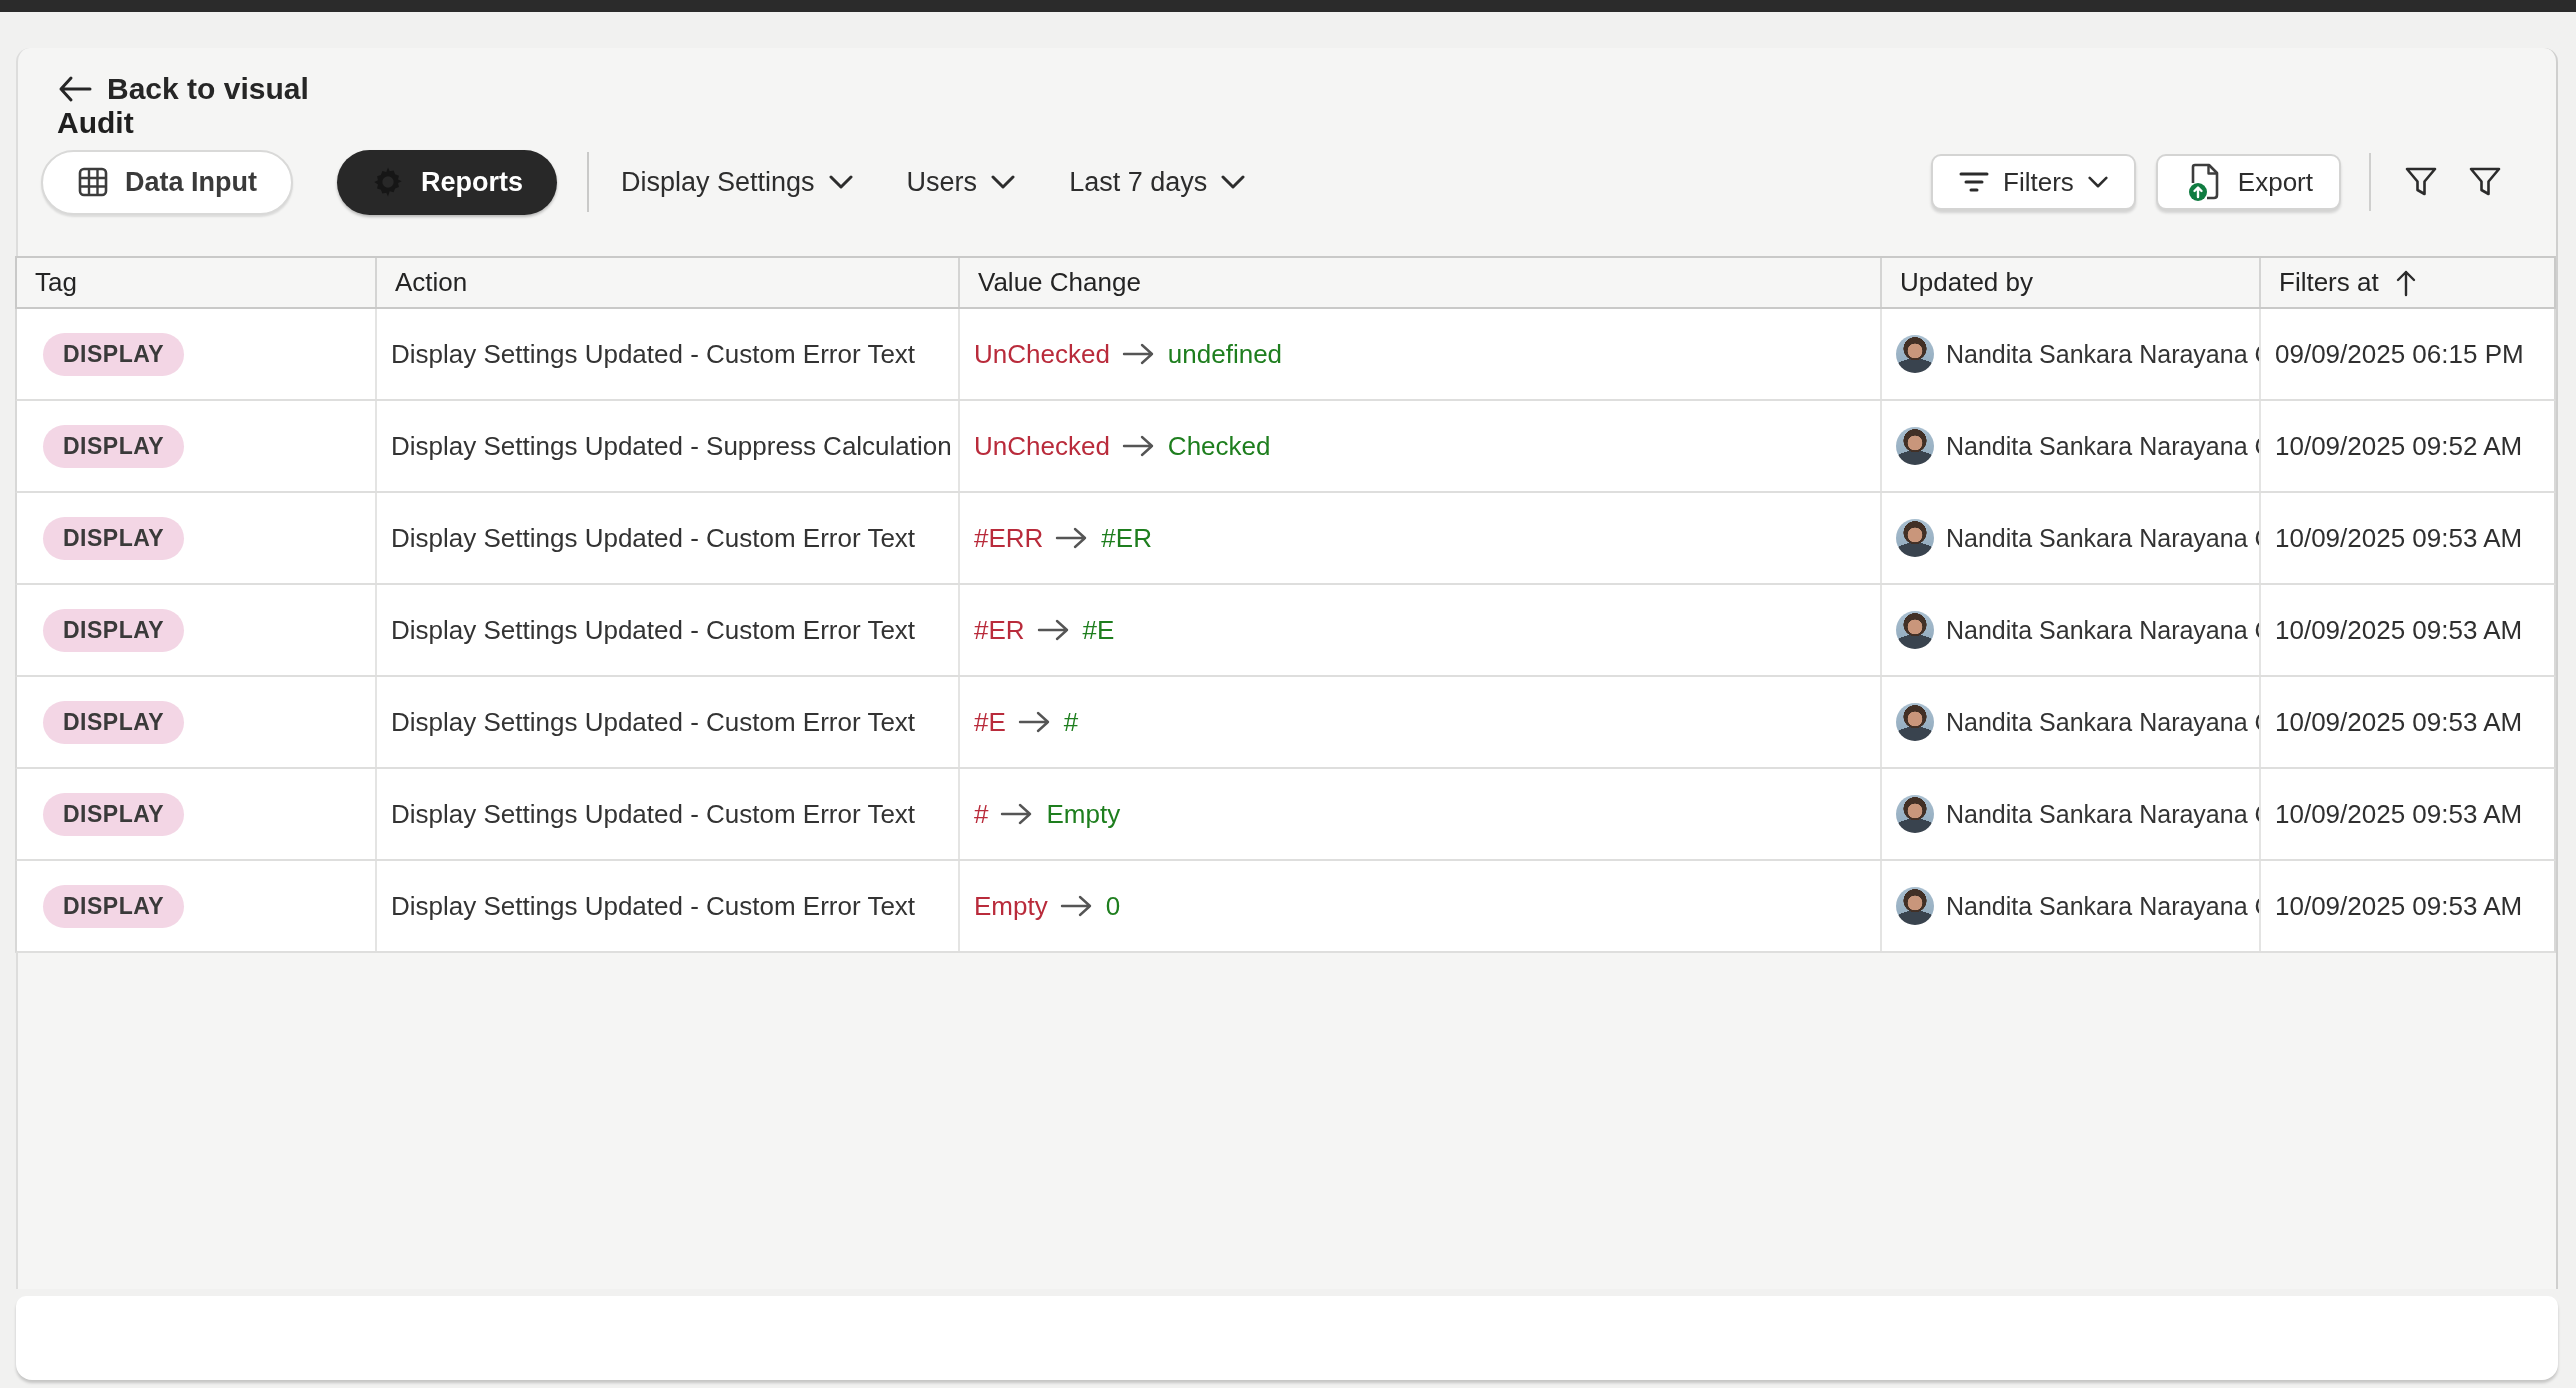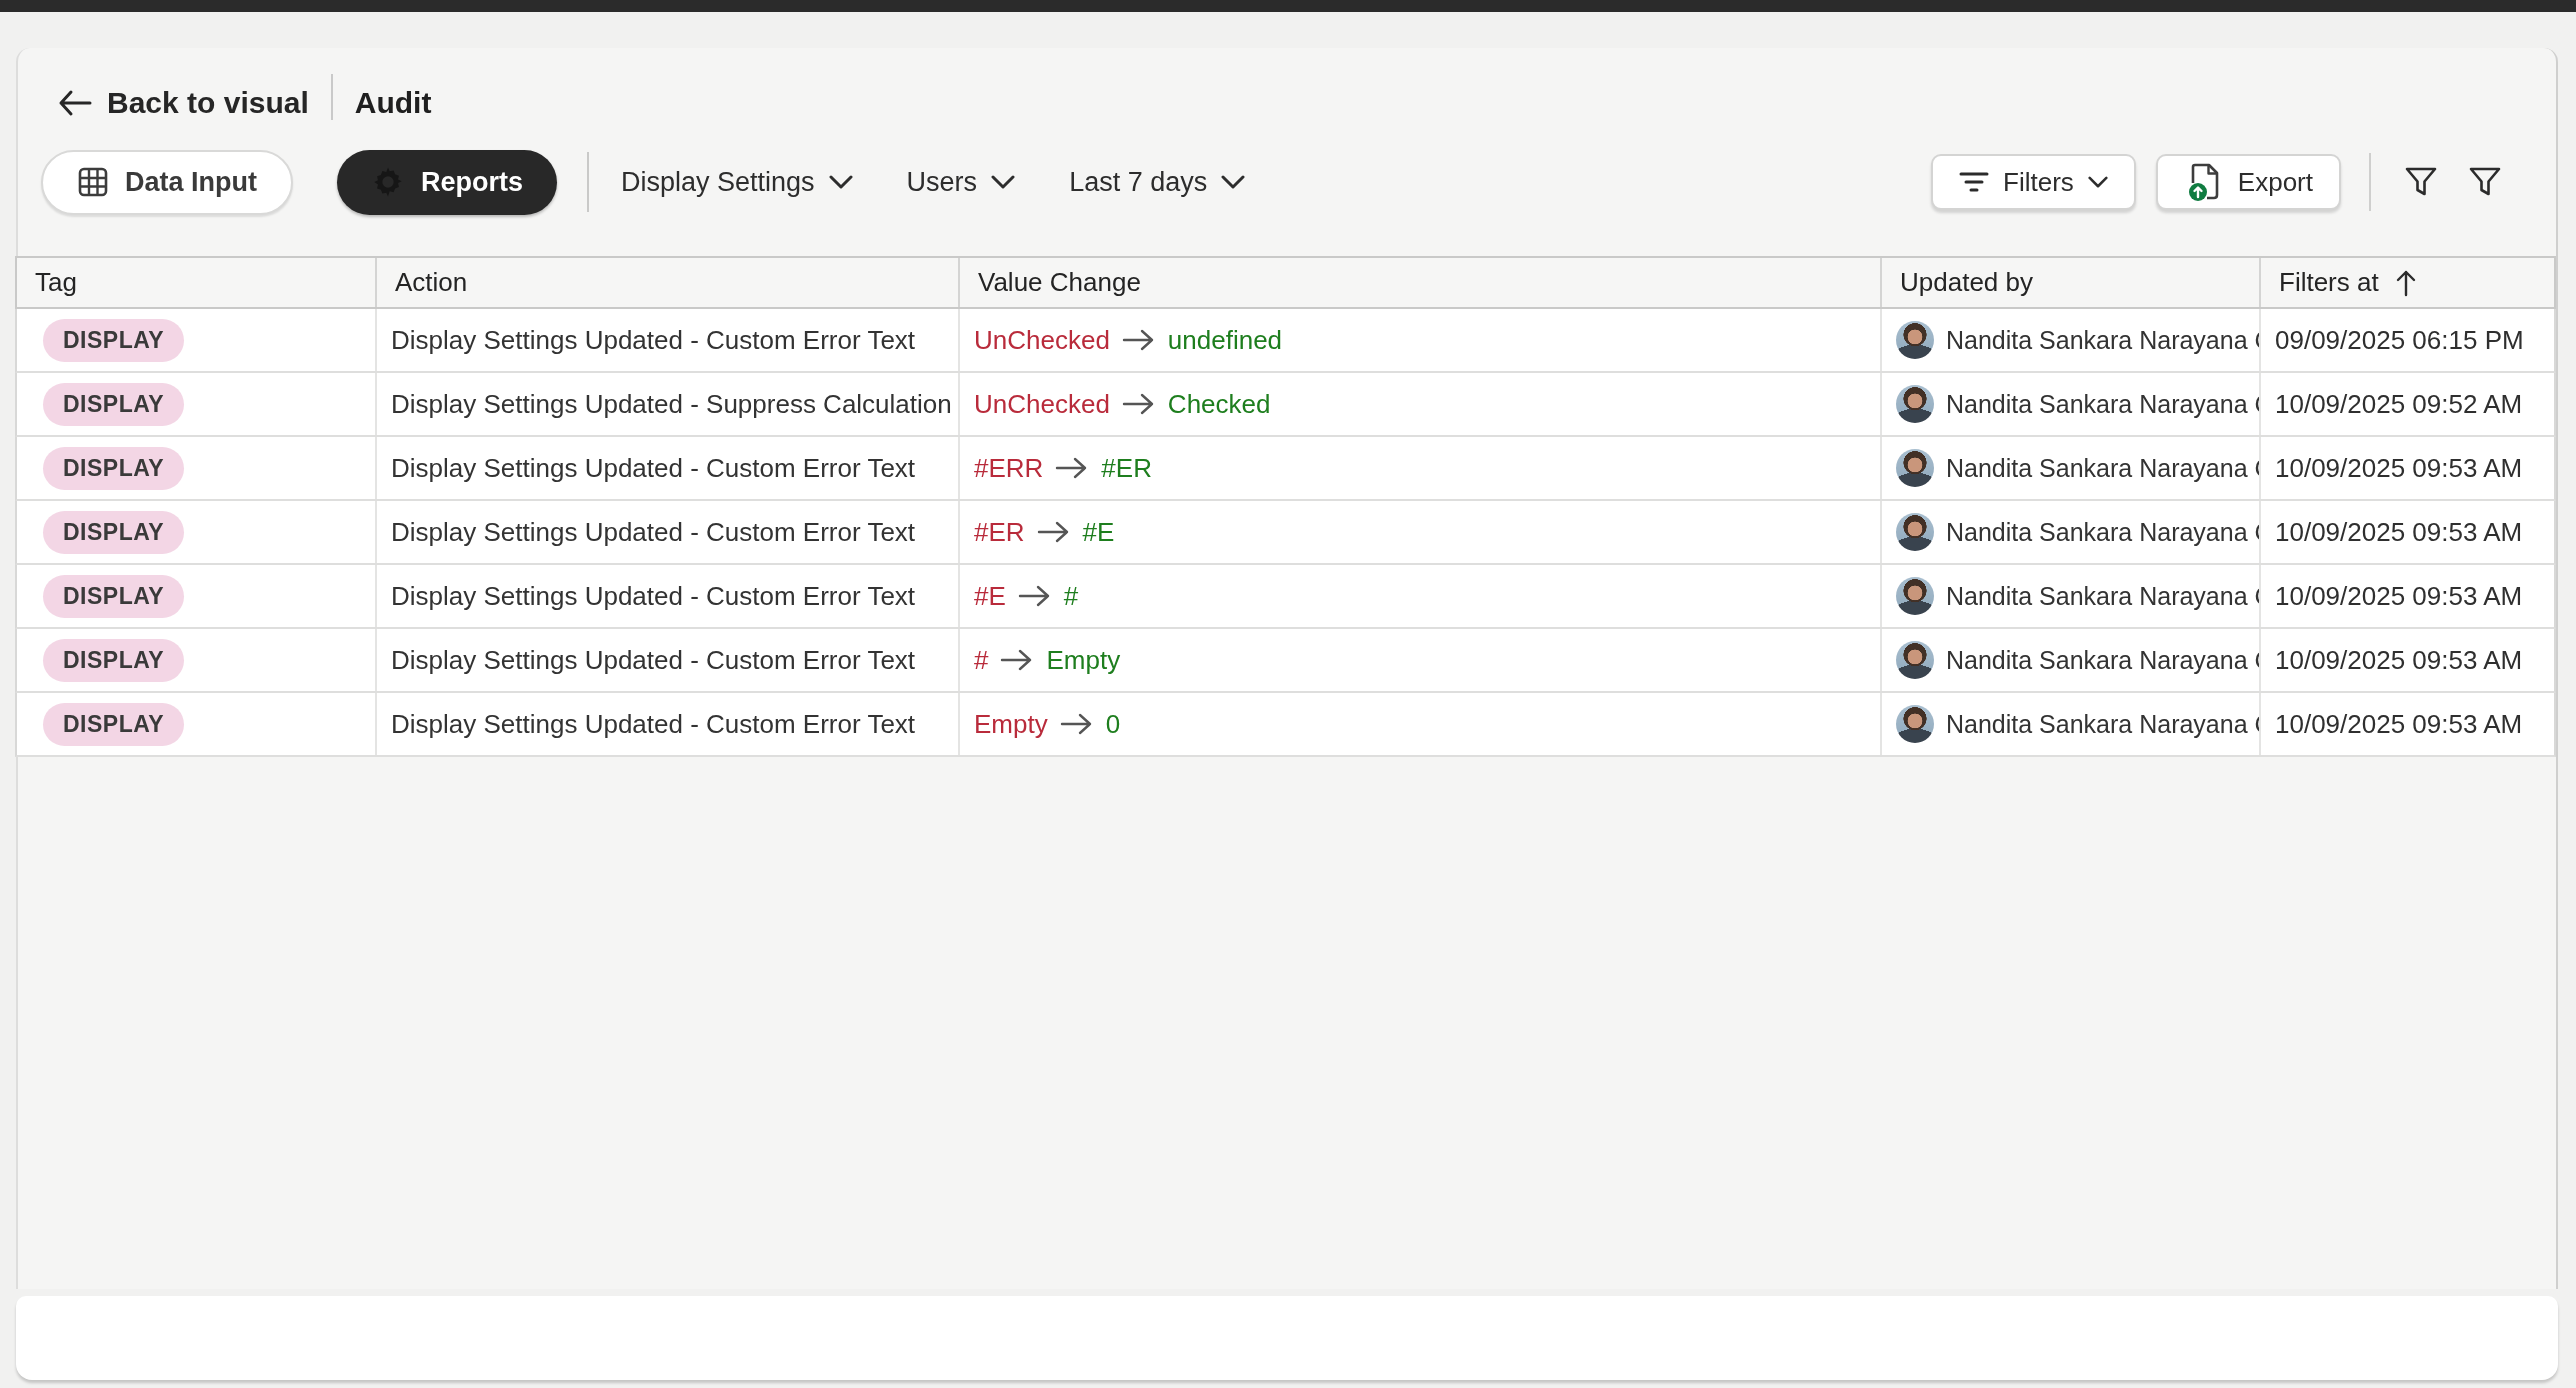--- a/index.html
+++ b/index.html
@@ -12,21 +12,21 @@
     overflow:hidden;
   }
   .topbar { position:absolute; left:0; top:0; width:2576px; height:12px; background:#2b2b2b; }
   .panel-bg {
     position:absolute; left:16px; top:48px; width:2542px; height:1241px;
     background:#f5f5f4; border-left:2px solid #dddddc; border-right:2px solid #cfcfce;
     border-radius:14px 14px 0 0;
   }
 
   
-  .header { position:absolute; left:57px; top:72px; height:48px; display:flex; align-items:flex-end; }
+  .header { position:absolute; left:57px; top:72px; height:48px; display:flex; align-items:flex-start;flex-direction:column; }
   .back-link { display:flex; align-items:center; gap:14px; cursor:pointer; }
   .back-link .label { font-size:30px; font-weight:700; color:#262626; }
   .hdr-divider { width:2px; height:46px; background:#c9c9c9; margin:0 22px; }
   .page-title { font-size:30px; font-weight:700; color:#1f1f1f; }
 
   
   .toolbar { position:absolute; left:41px; top:147px; width:2470px; height:70px; display:flex; align-items:center; }
   .pill {
     display:flex; align-items:center; justify-content:center; gap:16px;
     height:65px; border-radius:33px; padding:0 34px; cursor:pointer;
@@ -57,21 +57,21 @@
     height:53px; background:#f6f6f5;
     border:2px solid #c9c9c8;
   }
   .th {
     display:flex; align-items:center; gap:16px; padding-left:18px;
     font-size:26px; color:#242424; border-right:2px solid #d4d4d3;
     overflow:hidden; white-space:nowrap;
   }
   .th:last-child { border-right:none; }
   .tr {
-    height:64px; background:#ffffff;
+    height:92px; background:#ffffff;
     border-left:2px solid #d8d8d7; border-right:2px solid #d8d8d7; border-bottom:2px solid #dededd;
   }
   .td {
     display:flex; align-items:center; padding:0 14px; gap:12px;
     font-size:26px; color:#333; overflow:hidden; white-space:nowrap;
     border-right:2px solid #e4e4e3;
   }
   .td:last-child { border-right:none; }
   .td-tag { padding-left:26px; }
   .badge {

